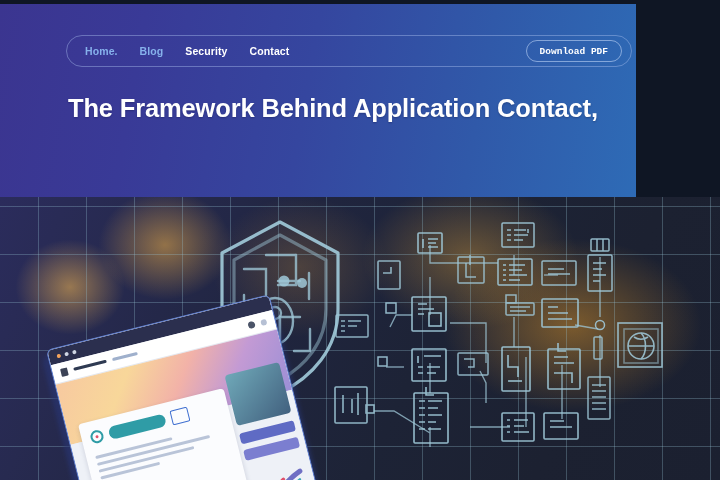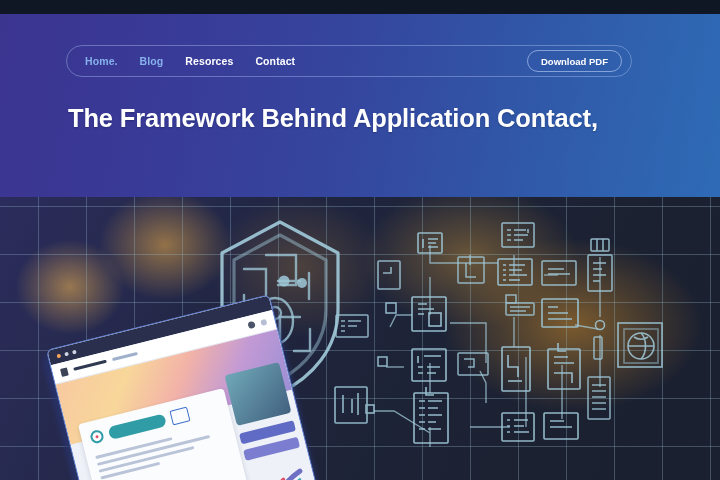--- a/index.html
+++ b/index.html
@@ -6,21 +6,21 @@
   html, body {
     width: 720px; height: 480px;
     overflow: hidden;
     font-family: "Liberation Sans", sans-serif;
     background: #0f1624;
   }
   .page { position: relative; width: 720px; height: 480px; overflow: hidden; }
 
   
   .header {
-    position: absolute; left: 0; top: 14px; width: 720px; height: 197px;
+    position: absolute; left: 0; top: 4px; width: 636px; height: 197px;
     background: linear-gradient(100deg, #3b3590 0%, #393a97 22%, #35469f 48%, #3059a9 74%, #2e6bb6 100%);
     overflow: hidden;
   }
   .header::after {
     content: ""; position: absolute; left: 0; bottom: 0; width: 100%; height: 2px;
     background: linear-gradient(90deg, #4a5ec0, #5b8fd8);
     opacity: .55;
   }
 
   
@@ -39,20 +39,21 @@
   }
   .nav-link.accent { color: #86b1ec; }
   .dl-btn {
     margin-left: auto;
     border: 1px solid rgba(186,208,244,.62);
     border-radius: 13px;
     height: 22px; padding: 0 13px;
     display: flex; align-items: center; justify-content: center;
     font-size: 9.5px; font-weight: 700; color: #fff; white-space: nowrap;
     cursor: pointer;
+    font-family: Liberation Mono, monospace;
   }
 
   .headline {
     position: absolute; left: 68px; top: 88px; width: 600px;
     color: #fff;
     font-size: 25.5px; font-weight: 700; line-height: 33px;
     letter-spacing: -0.15px;
     text-shadow: 0 1px 2px rgba(10,14,50,.3);
   }
   .headline .l2 { display: block; }
@@ -153,21 +154,21 @@
 <body>
 
 <div class="page">
 
   <div class="header">
 
     <div class="nav-pill">
       <div class="nav-links">
         <span class="nav-link accent">Home.</span>
         <span class="nav-link accent">Blog</span>
-        <span class="nav-link">Resorces</span>
+        <span class="nav-link">Security</span>
         <span class="nav-link">Contact</span>
       </div>
       <div class="dl-btn">Download PDF</div>
     </div>
 
     <h1 class="headline">
       <span class="l2">The Framework Behind Application Contact,</span>
     </h1>
   </div>
 

